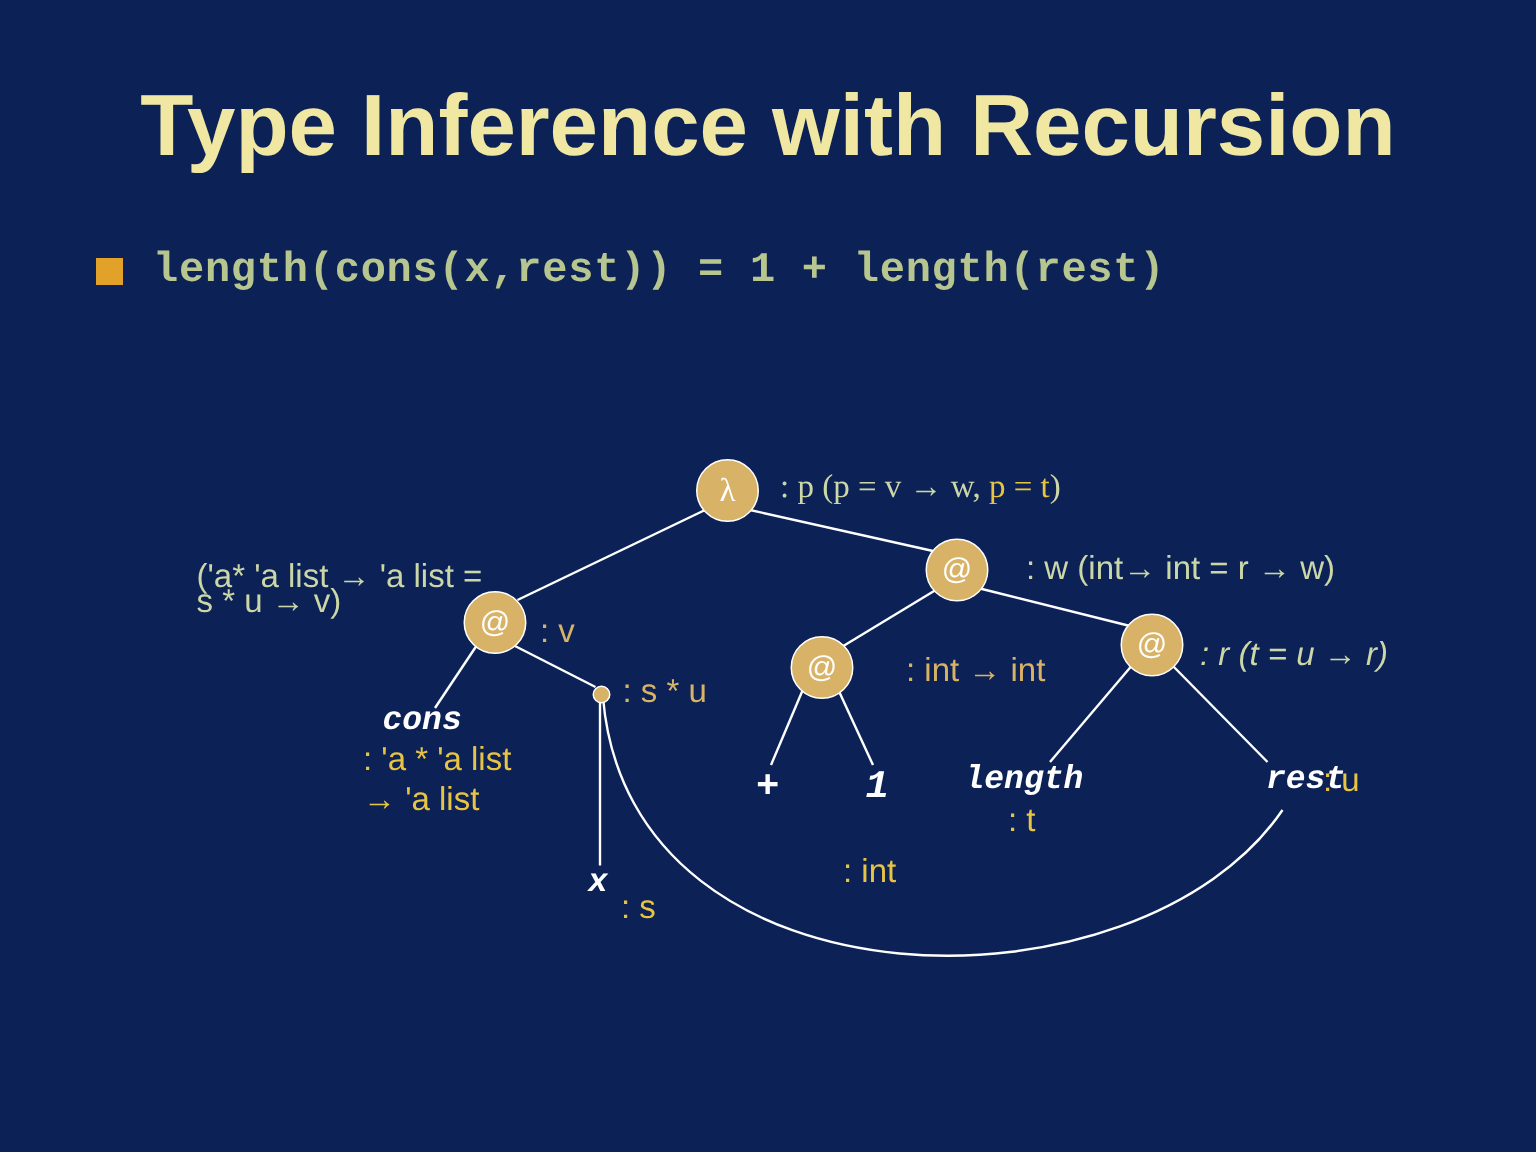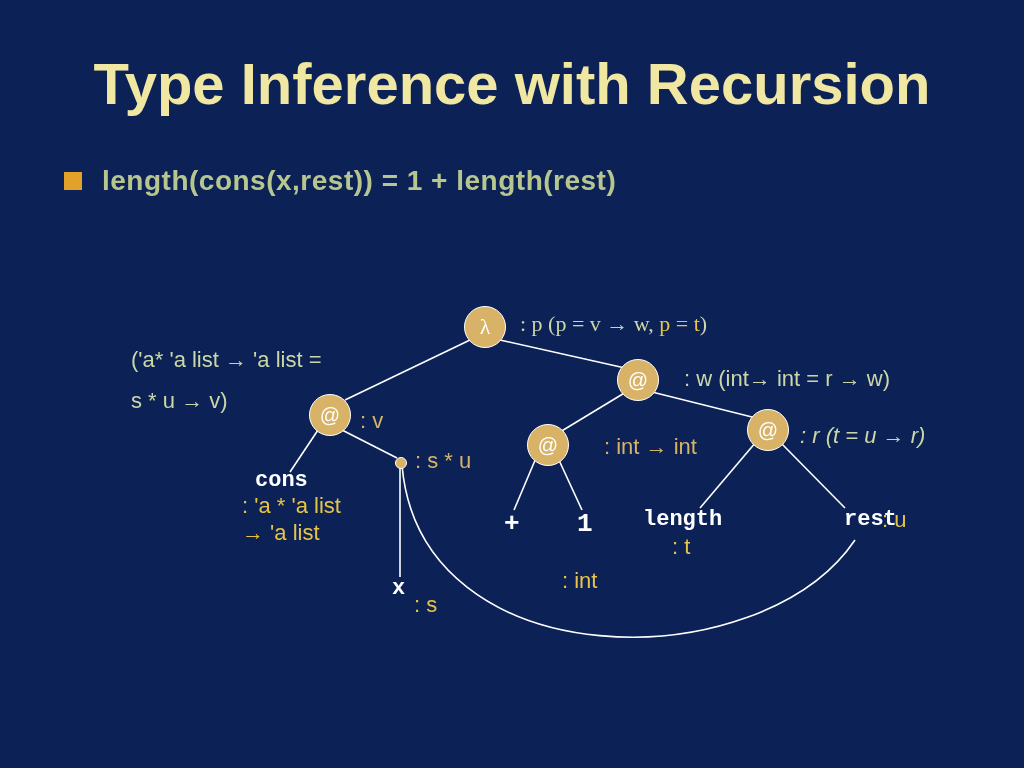--- a/index.html
+++ b/index.html
@@ -34,21 +34,21 @@
     display: flex;
     align-items: center;
   }
   .bullet {
     width: 18px;
     height: 18px;
     background: #e2a22a;
     margin-right: 20px;
   }
   .code {
-    font-family: Liberation Sans, sans-serif;
+    font-family: Liberation Mono, monospace;
     font-weight: bold;
     font-size: 28px;
     color: #b7c68f;
     letter-spacing: 0.5px;
   }
   .node {
     position: absolute;
     width: 42px;
     height: 42px;
     border-radius: 50%;
@@ -65,21 +65,21 @@
   .lambda { font-family: "Times New Roman", serif; font-size: 22px; }
   .lbl {
     position: absolute;
     font-size: 22px;
     white-space: nowrap;
   }
   .cream { color: #ccd7a7; }
   .tan   { color: #d8b367; }
   .yellow{ color: #e8c444; }
   .white { color: #ffffff; }
-  .mono  { font-family: "Courier New", monospace; font-weight: bold; }
+  .mono  { font-family: "Courier New", monospace; font-weight: bold; font-style: italic; }
   svg.edges {
     position: absolute;
     left: 0; top: 0;
     width: 1024px; height: 768px;
     pointer-events: none;
   }
   svg.edges path, svg.edges line {
     stroke: #ffffff;
     stroke-width: 1.6;
     fill: none;
@@ -129,21 +129,21 @@
   <div class="node" style="left:617px; top:359px;">@</div>
   <div class="node" style="left:527px; top:424px;">@</div>
   <div class="node" style="left:747px; top:409px;">@</div>
 
   <div style="position:absolute; left:395px; top:457px; width:10px; height:10px; border-radius:50%; background:#d8b367; border:1px solid #fff;"></div>
 
   <div class="lbl" style="left:520px; top:311px;font-family:Liberation Serif, serif;">
     <span class="cream">: p  (p = v → w, </span><span class="yellow">p = t</span><span class="cream">)</span>
   </div>
 
-  <div class="lbl cream" style="left:131px; top:347px;">('a* 'a list → 'a list =</div>
+  <div class="lbl cream" style="left:131px; top:371px;">('a* 'a list → 'a list =</div>
   <div class="lbl cream" style="left:131px; top:388px;">s * u → v)</div>
 
   <div class="lbl tan" style="left:360px; top:408px;">: v</div>
 
   <div class="lbl cream" style="left:684px; top:366px;">: w  (int→ int = r → w)</div>
 
   <div class="lbl cream" style="left:800px; top:423px;font-style:italic;">: r  (t = u → r)</div>
 
   <div class="lbl tan" style="left:604px; top:434px;">: int → int</div>
 

